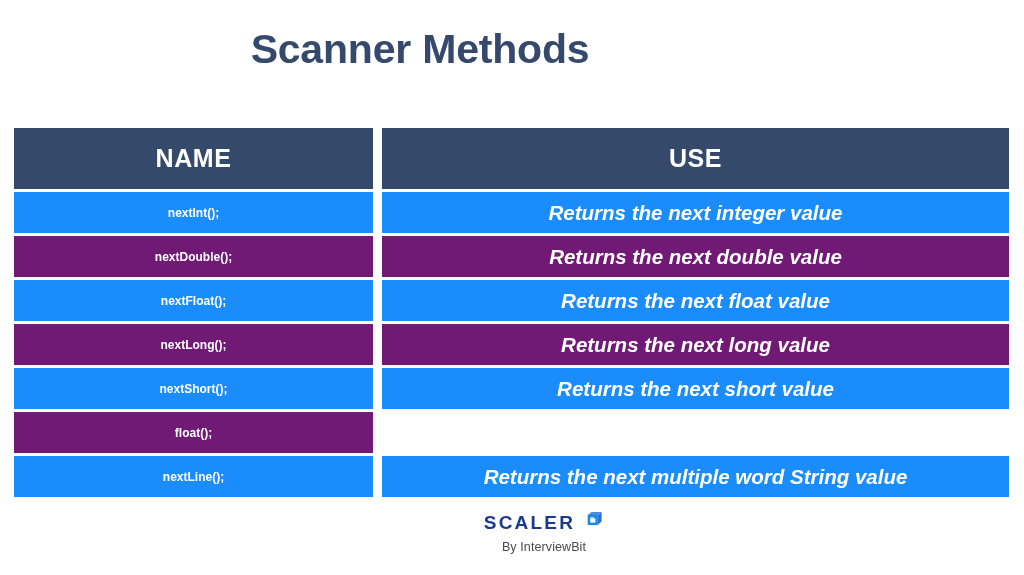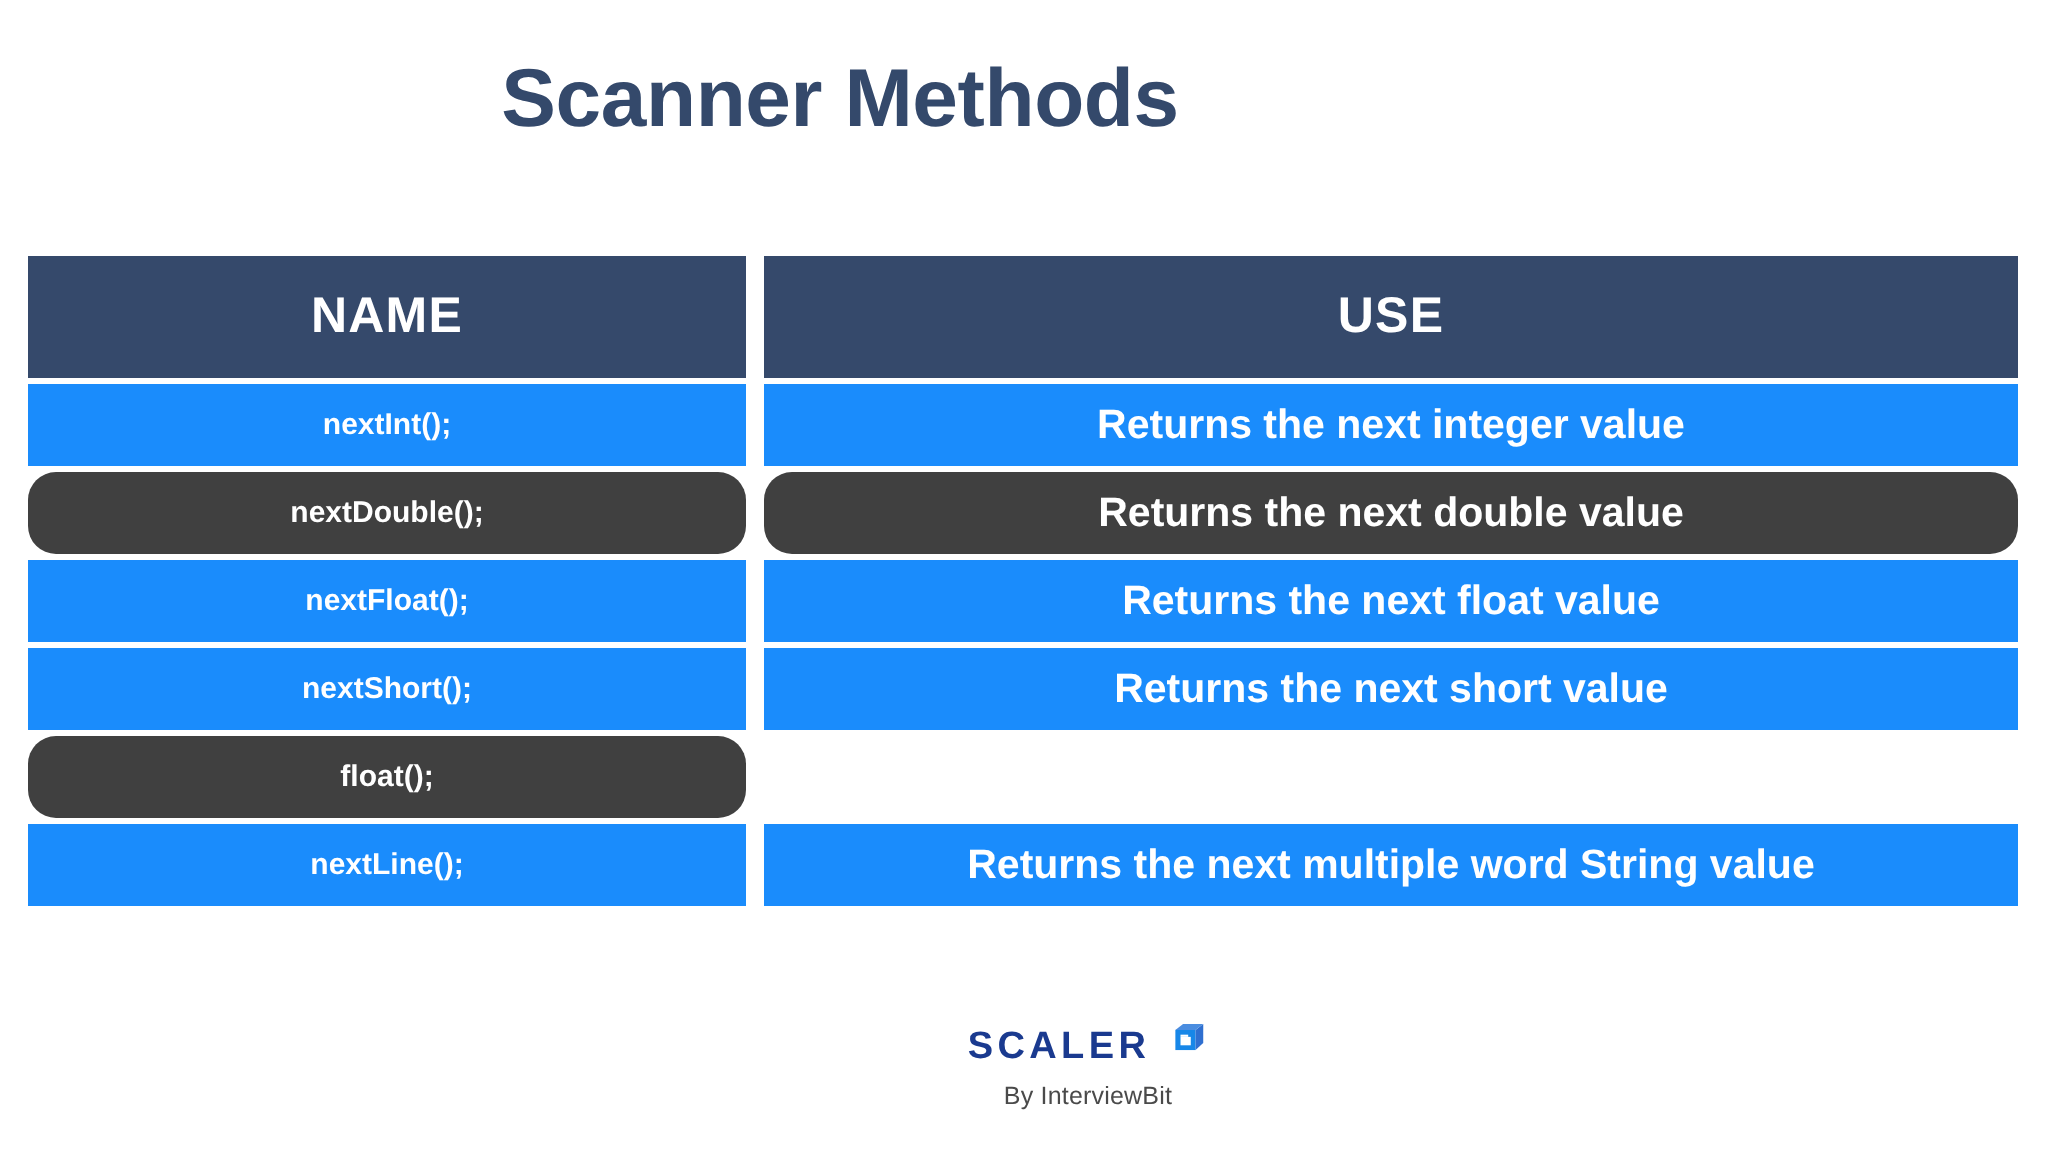--- a/index.html
+++ b/index.html
@@ -59,26 +59,26 @@
     height: 61px;
     background: #35496b;
     font-size: 25px;
     font-weight: bold;
     letter-spacing: 0.6px;
   }
 
   
   .body-row .cell {
     height: 41px;
-    font-size: 15px;
+    font-size: 12px;
     font-weight: bold;
   }
   .body-row.odd  .cell { background: #1a8cfc; }
-  .body-row.even .cell { background: #404040; border-radius: 14px; }
-  .body-row .cell-use { font-size: 20.5px; }
+  .body-row.even .cell { background: #701a75; }
+  .body-row .cell-use { font-size: 20.5px; font-style: italic; }
 
   
   #footer-logo {
     position: absolute;
     left: 0;
     top: 510px;
     width: 1024px;
     text-align: center;
     margin-left: 32px;
   }
@@ -126,20 +126,25 @@
     <div class="spacer-col"></div>
     <div class="cell cell-use">Returns the next double value</div>
   </div>
 
   <div class="table-row body-row odd">
     <div class="cell cell-name">nextFloat();</div>
     <div class="spacer-col"></div>
     <div class="cell cell-use">Returns the next float value</div>
   </div>
 
+  <div class="table-row body-row even">
+    <div class="cell cell-name">nextLong();</div>
+    <div class="spacer-col"></div>
+    <div class="cell cell-use">Returns the next long value</div>
+  </div>
 
   <div class="table-row body-row odd">
     <div class="cell cell-name">nextShort();</div>
     <div class="spacer-col"></div>
     <div class="cell cell-use">Returns the next short value</div>
   </div>
 
   <div class="table-row body-row even">
     <div class="cell cell-name">float();</div>
     <div class="spacer-col"></div>

